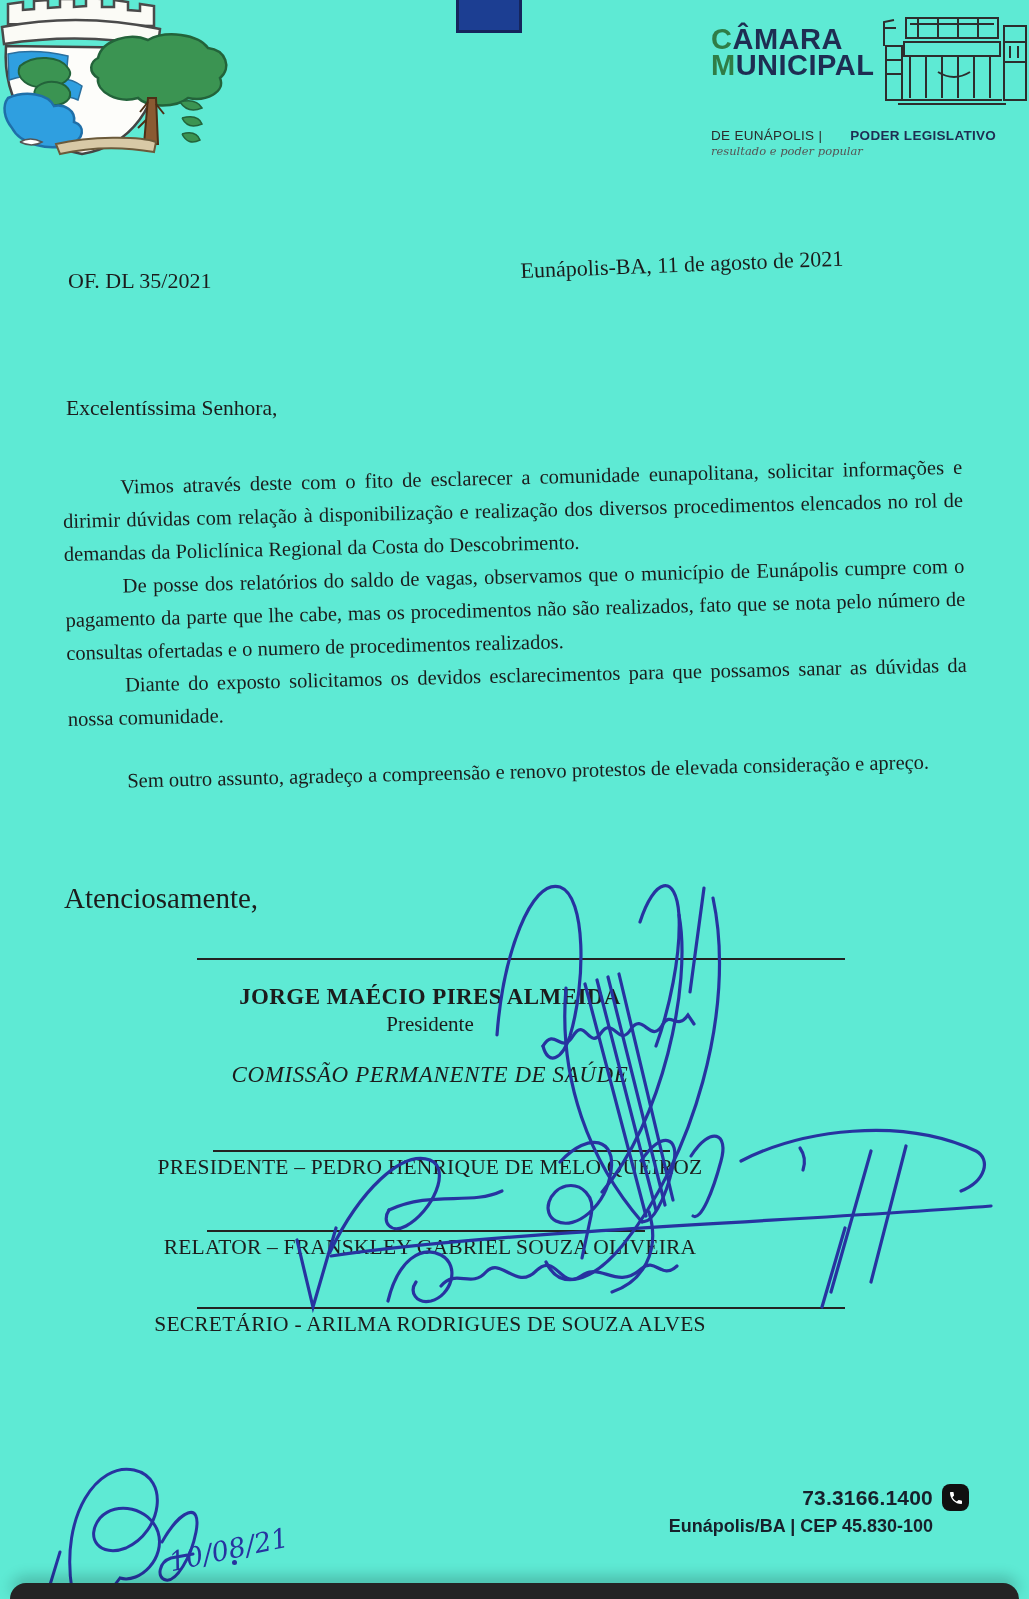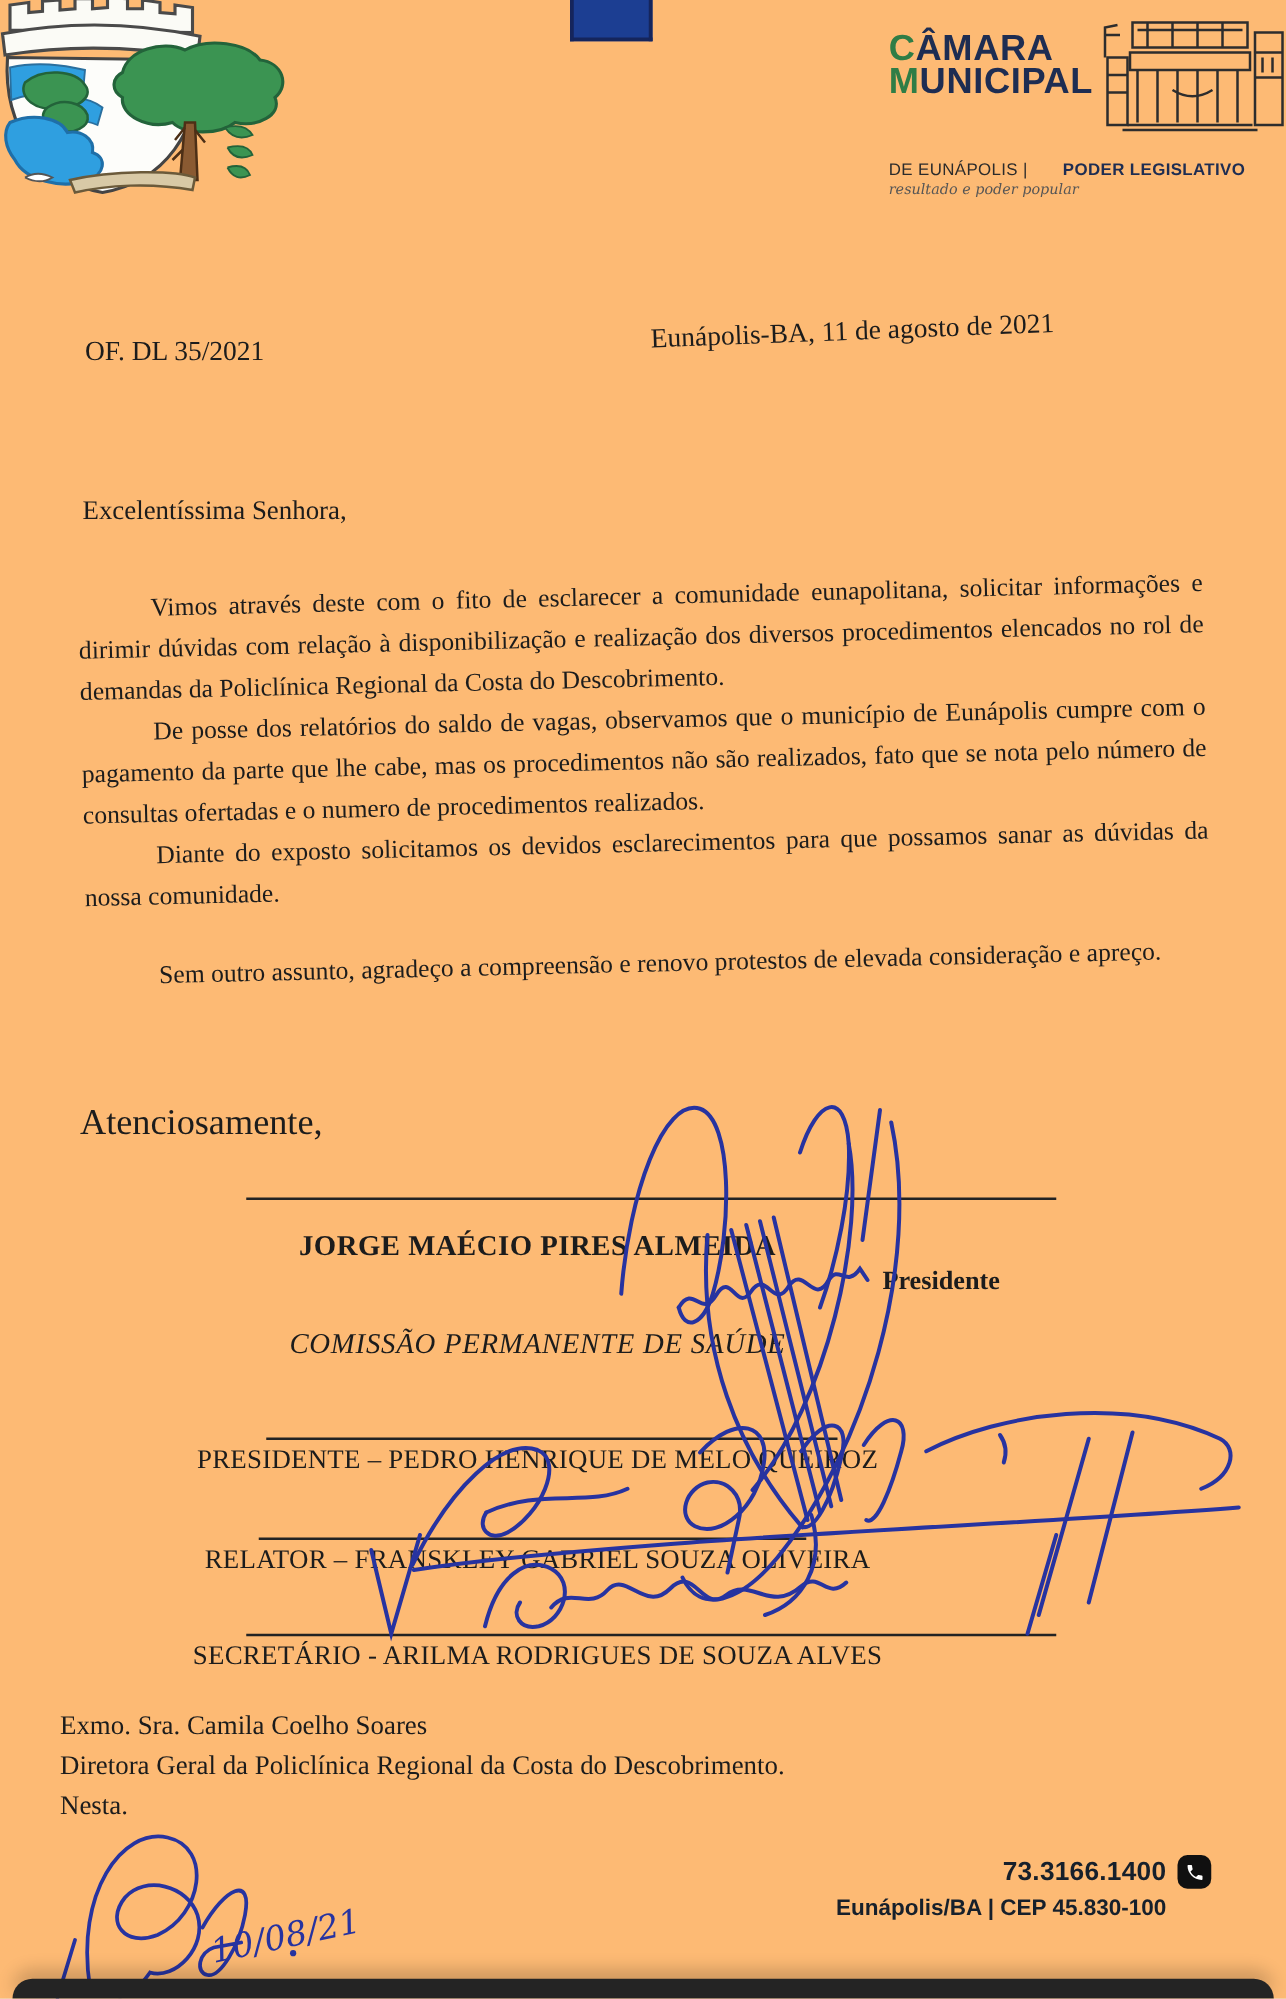--- a/index.html
+++ b/index.html
@@ -1,16 +1,16 @@
 <!DOCTYPE html>
 <html><head>
 <meta charset="utf-8">
 <style>
   html,body{margin:0;padding:0;background:#e9e9e9;}
-  .page{position:relative;width:1029px;height:1599px;background:#fdba74;overflow:hidden;
+  .page{position:relative;width:1029px;height:1599px;background:#5eead4;overflow:hidden;
         font-family:"Liberation Serif", serif;color:#1c1c1c;}
   .abs{position:absolute;}
 
   
   .scan-clip{left:456px;top:0;width:60px;height:30px;background:#1c3e92;border:3px solid #15255c;border-top:none;}
   .logo-block{right:18px;top:26px;width:300px;text-align:left;}
   .logo-title{font-family:"Liberation Sans", sans-serif;font-weight:bold;line-height:26px;font-size:29px;letter-spacing:.5px;color:#1e2d52;}
   .logo-title .g{color:#2f7d46;}
   .logo-sub{font-family:"Liberation Sans", sans-serif;font-size:13.5px;color:#2b2b2b;margin-top:4px;letter-spacing:.3px;}
   .logo-sub b{font-weight:bold;color:#1e2d52;margin-left:24px;}
@@ -19,21 +19,21 @@
   
   .ref{left:68px;top:268px;font-size:22px;}
   .dateline{left:520px;top:258px;font-size:22px;transform:rotate(-2.2deg);transform-origin:left top;}
   .salutation{left:66px;top:396px;font-size:21.5px;}
   .bodytext{left:62px;top:472px;width:900px;transform:rotate(-1.35deg);transform-origin:0 0;}
   .bodytext p{margin:0;font-size:20.5px;line-height:33px;text-align:justify;text-indent:58px;}
   .bodytext p.gap{margin-top:30px;}
   .closing{left:64px;top:882px;font-size:29px;}
   .sigline{position:absolute;border-top:2px solid #232323;height:0;}
   .sig-name{left:60px;top:984px;width:740px;text-align:center;font-weight:bold;font-size:23px;letter-spacing:.4px;}
-  .sig-role{left:60px;top:1012px;width:740px;text-align:right;font-size:21px;font-weight:bold;}
+  .sig-role{left:60px;top:1012px;width:740px;text-align:center;font-size:21px;}
   .committee{left:60px;top:1062px;width:740px;text-align:center;font-size:23px;letter-spacing:.6px;font-style:italic;}
   .role-line{left:60px;top:0;width:740px;text-align:center;font-size:21.5px;letter-spacing:.2px;}
 
   
   .addr{left:48px;top:1364px;font-size:21.5px;line-height:32px;}
 
   
   .footer{right:60px;top:1484px;text-align:right;font-family:"Liberation Sans", sans-serif;color:#17202b;}
   .f-row{display:flex;justify-content:flex-end;align-items:center;gap:9px;margin-bottom:7px;}
   .f-txt{font-size:21px;font-weight:bold;letter-spacing:.2px;}
@@ -170,25 +170,20 @@
       <path d="M871,291 L831,432"></path>
       <path d="M906,286 L871,422"></path>
 
       <path d="M388,441 C398,400 421,385 441,395 C461,406 451,436 431,441 C416,444 409,432 416,422"></path>
       <path d="M441,426 C456,408 471,429 486,412 C501,396 516,431 536,411 C556,391 561,431 581,416 C601,401 616,431 641,409 C656,396 661,421 677,406"></path>
       <path d="M845,368 L822,447"></path>
       <path d="M297,380 L313,447 L336,368"></path>
     </svg>
   </div>
 
-  <div class="abs addr">
-    <div>Exmo. Sra. Camila Coelho Soares</div>
-    <div>Diretora Geral da Policlínica Regional da Costa do Descobrimento.</div>
-    <div>Nesta.</div>
-  </div>
 
   <div class="abs" style="left:40px;top:1452px;pointer-events:none;">
     <svg width="240" height="147" viewBox="0 0 240 147" fill="none" stroke="#2733a0" stroke-width="3" stroke-linecap="round">
       <path d="M32,138 C20,62 58,10 94,18 C130,26 122,80 86,96 C60,106 44,86 60,66 C76,48 110,56 118,80 C126,106 100,132 80,126 C70,140 60,148 52,144"></path>
       <path d="M20,100 L6,146"></path>
       <path d="M122,90 C140,58 162,48 156,80 C151,106 136,130 126,128 C116,126 119,110 131,106 l22,-4"></path>
     </svg>
   </div>
   <div class="abs hand-date">10/08/21</div>
   <div class="abs hand-dot"></div>

